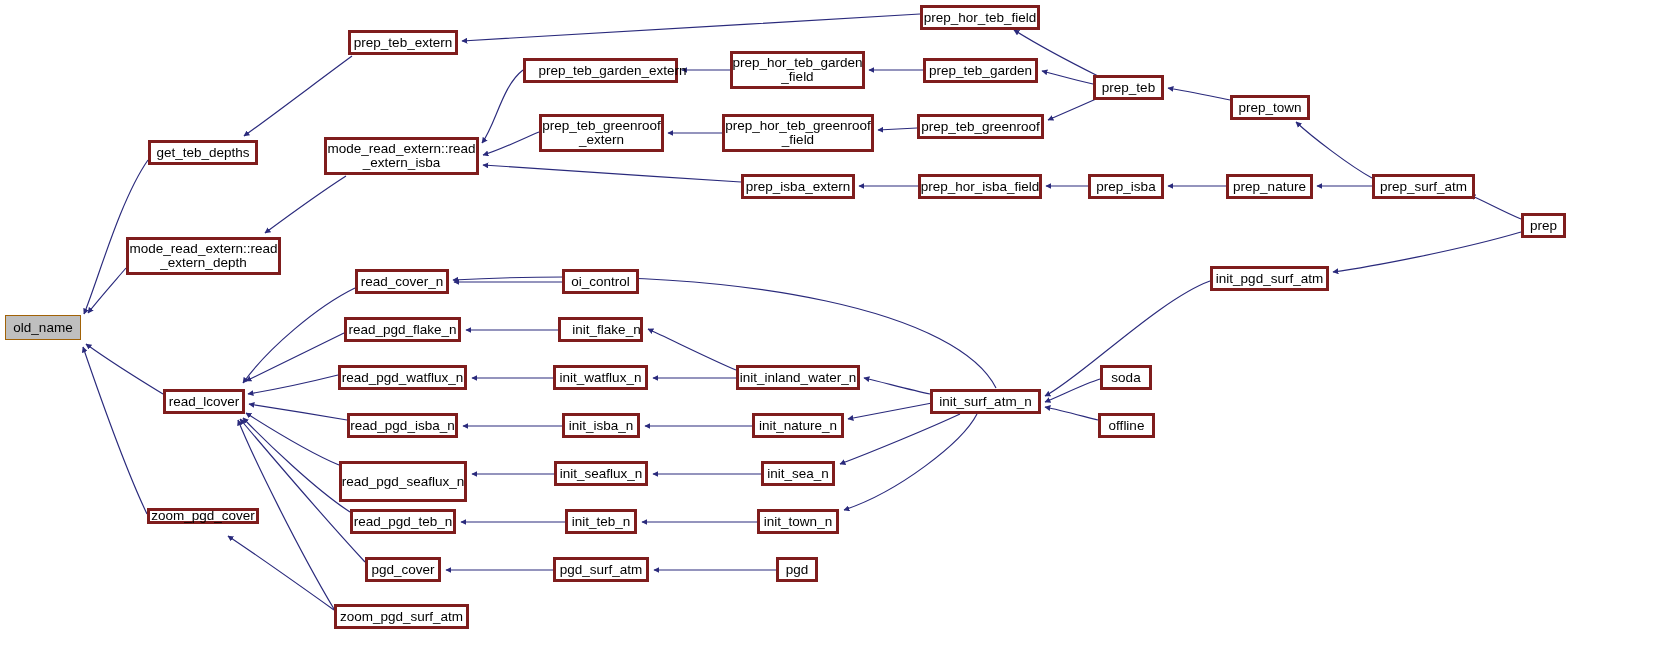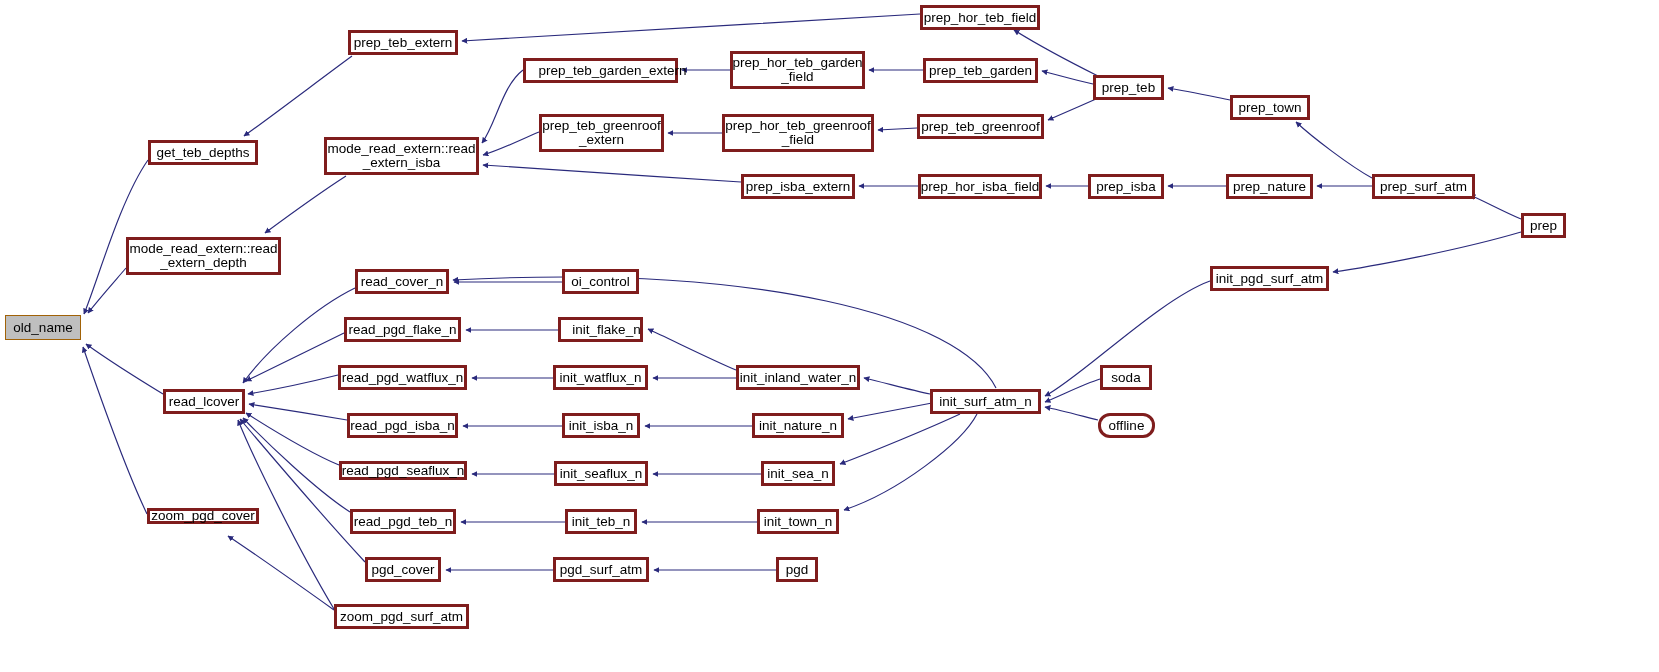--- a/index.html
+++ b/index.html
@@ -90,21 +90,21 @@
       <div class="node" style="left: 163px; top: 389px; width: 82px; height: 25px;"><span class="lbl">read_lcover</span></div>
       <div class="node" style="left: 147px; top: 508px; width: 112px; height: 16px;"><span class="lbl">zoom_pgd_cover</span></div>
       <div class="node" style="left: 334px; top: 604px; width: 135px; height: 25px;"><span class="lbl">zoom_pgd_surf_atm</span></div>
       <div class="node" style="left: 348px; top: 30px; width: 110px; height: 25px;"><span class="lbl">prep_teb_extern</span></div>
       <div class="node" style="left: 324px; top: 137px; width: 155px; height: 38px;"><span class="lbl">mode_read_extern::read
 _extern_isba</span></div>
       <div class="node" style="left: 355px; top: 269px; width: 94px; height: 25px;"><span class="lbl">read_cover_n</span></div>
       <div class="node" style="left: 344px; top: 317px; width: 117px; height: 25px;"><span class="lbl">read_pgd_flake_n</span></div>
       <div class="node" style="left: 338px; top: 365px; width: 129px; height: 25px;"><span class="lbl">read_pgd_watflux_n</span></div>
       <div class="node" style="left: 347px; top: 413px; width: 111px; height: 25px;"><span class="lbl">read_pgd_isba_n</span></div>
-      <div class="node" style="left: 339px; top: 461px; width: 128px; height: 19px;"><span class="lbl">read_pgd_seaflux_n</span></div>
+      <div class="node" style="left: 339px; top: 461px; width: 128px; height: 41px;"><span class="lbl">read_pgd_seaflux_n</span></div>
       <div class="node" style="left: 350px; top: 509px; width: 106px; height: 25px;"><span class="lbl">read_pgd_teb_n</span></div>
       <div class="node" style="left: 365px; top: 557px; width: 76px; height: 25px;"><span class="lbl">pgd_cover</span></div>
       <div class="node" style="left: 523px; top: 58px; width: 155px; height: 25px; padding-left: 24px;"><span class="lbl">prep_teb_garden_extern</span></div>
       <div class="node" style="left: 539px; top: 114px; width: 125px; height: 38px;"><span class="lbl">prep_teb_greenroof
 _extern</span></div>
       <div class="node" style="left: 741px; top: 174px; width: 114px; height: 25px;"><span class="lbl">prep_isba_extern</span></div>
       <div class="node" style="left: 562px; top: 269px; width: 77px; height: 25px;"><span class="lbl">oi_control</span></div>
       <div class="node" style="left: 558px; top: 317px; width: 85px; height: 25px; padding-left: 12px;"><span class="lbl">init_flake_n</span></div>
       <div class="node" style="left: 553px; top: 365px; width: 95px; height: 25px;"><span class="lbl">init_watflux_n</span></div>
       <div class="node" style="left: 562px; top: 413px; width: 78px; height: 25px;"><span class="lbl">init_isba_n</span></div>
@@ -121,20 +121,20 @@
       <div class="node" style="left: 757px; top: 509px; width: 82px; height: 25px;"><span class="lbl">init_town_n</span></div>
       <div class="node" style="left: 776px; top: 557px; width: 42px; height: 25px;"><span class="lbl">pgd</span></div>
       <div class="node" style="left: 920px; top: 5px; width: 120px; height: 25px;"><span class="lbl">prep_hor_teb_field</span></div>
       <div class="node" style="left: 923px; top: 58px; width: 115px; height: 25px;"><span class="lbl">prep_teb_garden</span></div>
       <div class="node" style="left: 917px; top: 114px; width: 127px; height: 25px;"><span class="lbl">prep_teb_greenroof</span></div>
       <div class="node" style="left: 918px; top: 174px; width: 124px; height: 25px;"><span class="lbl">prep_hor_isba_field</span></div>
       <div class="node" style="left: 930px; top: 389px; width: 111px; height: 25px;"><span class="lbl">init_surf_atm_n</span></div>
       <div class="node" style="left: 1093px; top: 75px; width: 71px; height: 25px;"><span class="lbl">prep_teb</span></div>
       <div class="node" style="left: 1088px; top: 174px; width: 76px; height: 25px;"><span class="lbl">prep_isba</span></div>
       <div class="node" style="left: 1100px; top: 365px; width: 52px; height: 25px;"><span class="lbl">soda</span></div>
-      <div class="node" style="left: 1098px; top: 413px; width: 57px; height: 25px; border-radius: 12px;"><span class="lbl">offline</span></div>
+      <div class="node" style="left: 1098px; top: 413px; width: 57px; height: 25px;"><span class="lbl">offline</span></div>
       <div class="node" style="left: 1210px; top: 266px; width: 119px; height: 25px;"><span class="lbl">init_pgd_surf_atm</span></div>
       <div class="node" style="left: 1230px; top: 95px; width: 80px; height: 25px;"><span class="lbl">prep_town</span></div>
       <div class="node" style="left: 1226px; top: 174px; width: 87px; height: 25px;"><span class="lbl">prep_nature</span></div>
       <div class="node" style="left: 1372px; top: 174px; width: 103px; height: 25px;"><span class="lbl">prep_surf_atm</span></div>
       <div class="node" style="left: 1521px; top: 213px; width: 45px; height: 25px;"><span class="lbl">prep</span></div>
     </div>
 </div>
 
 </body></html>

